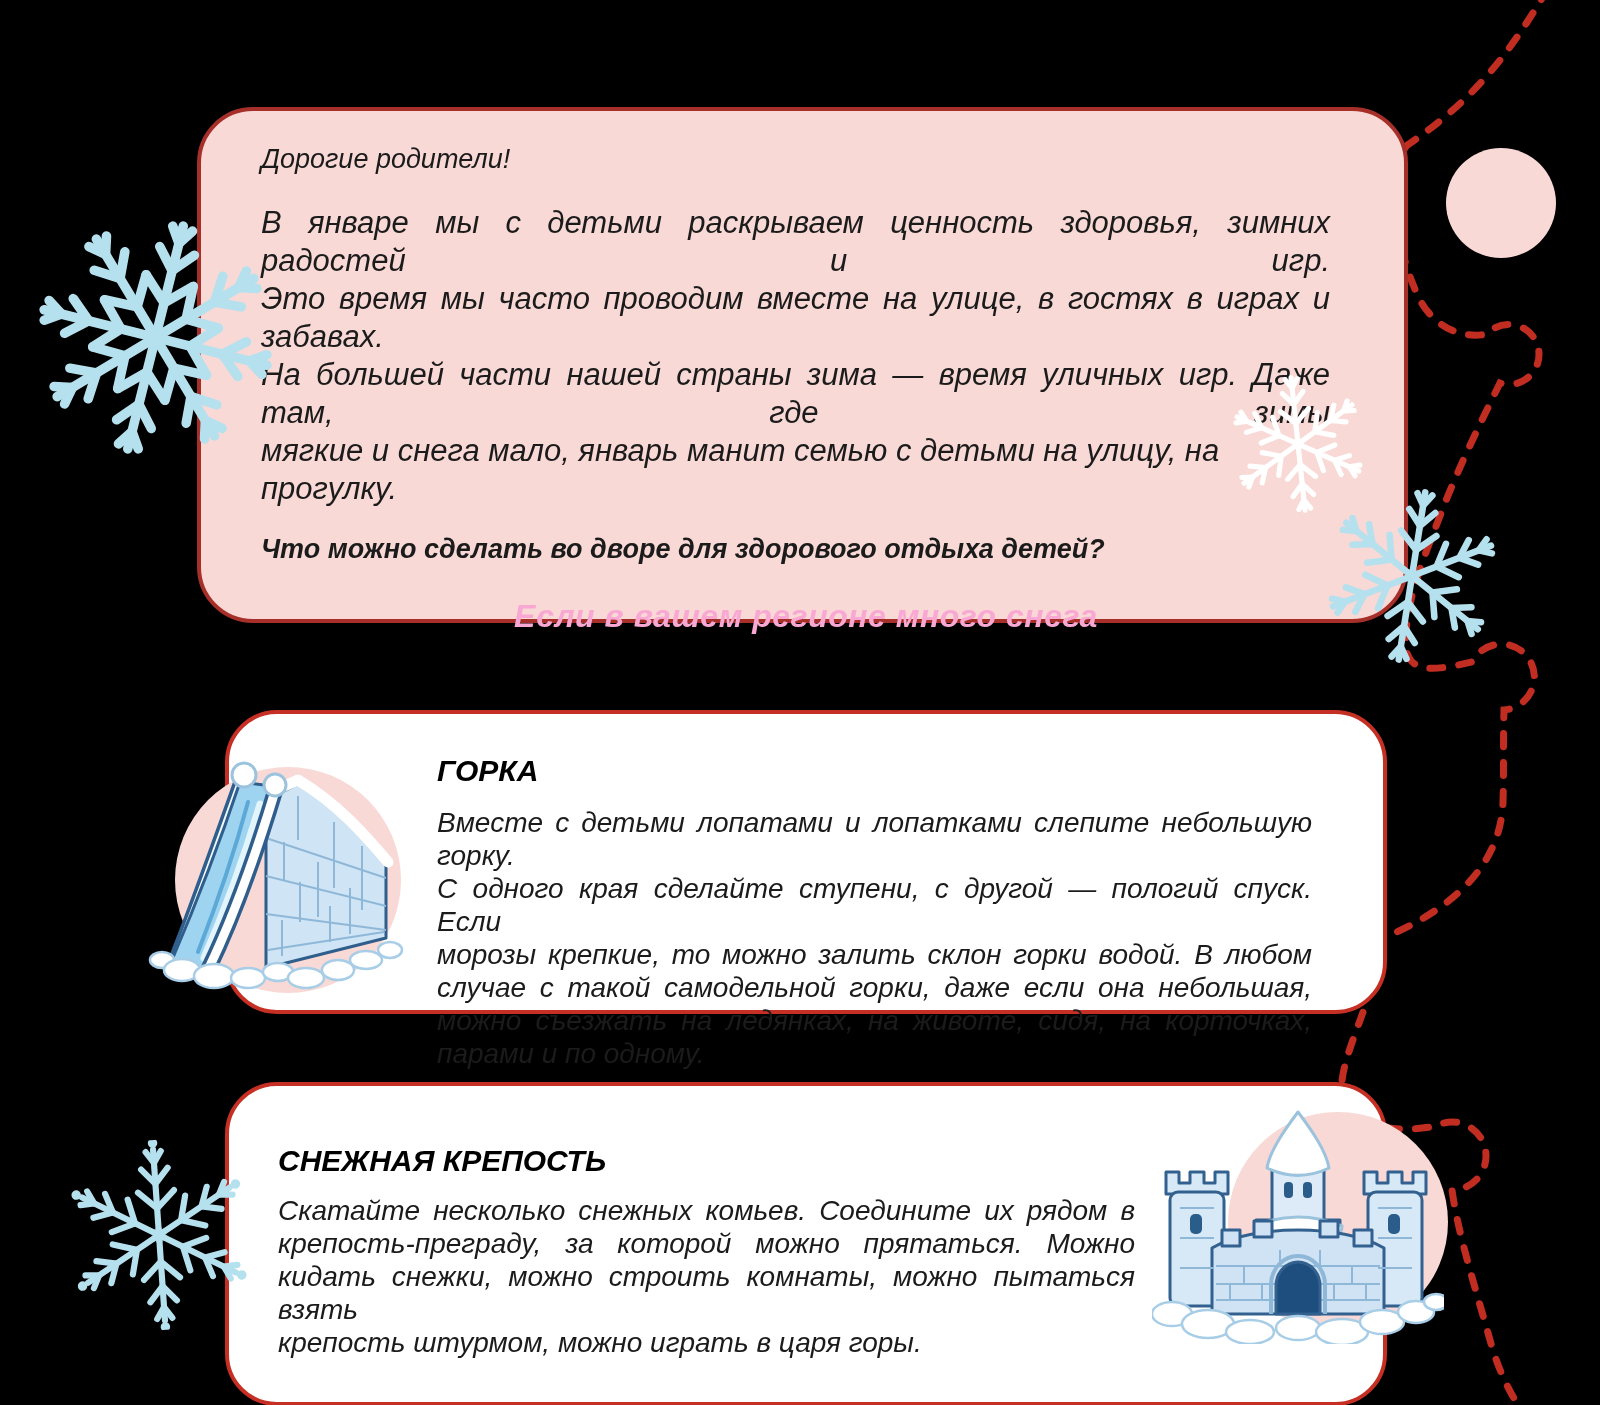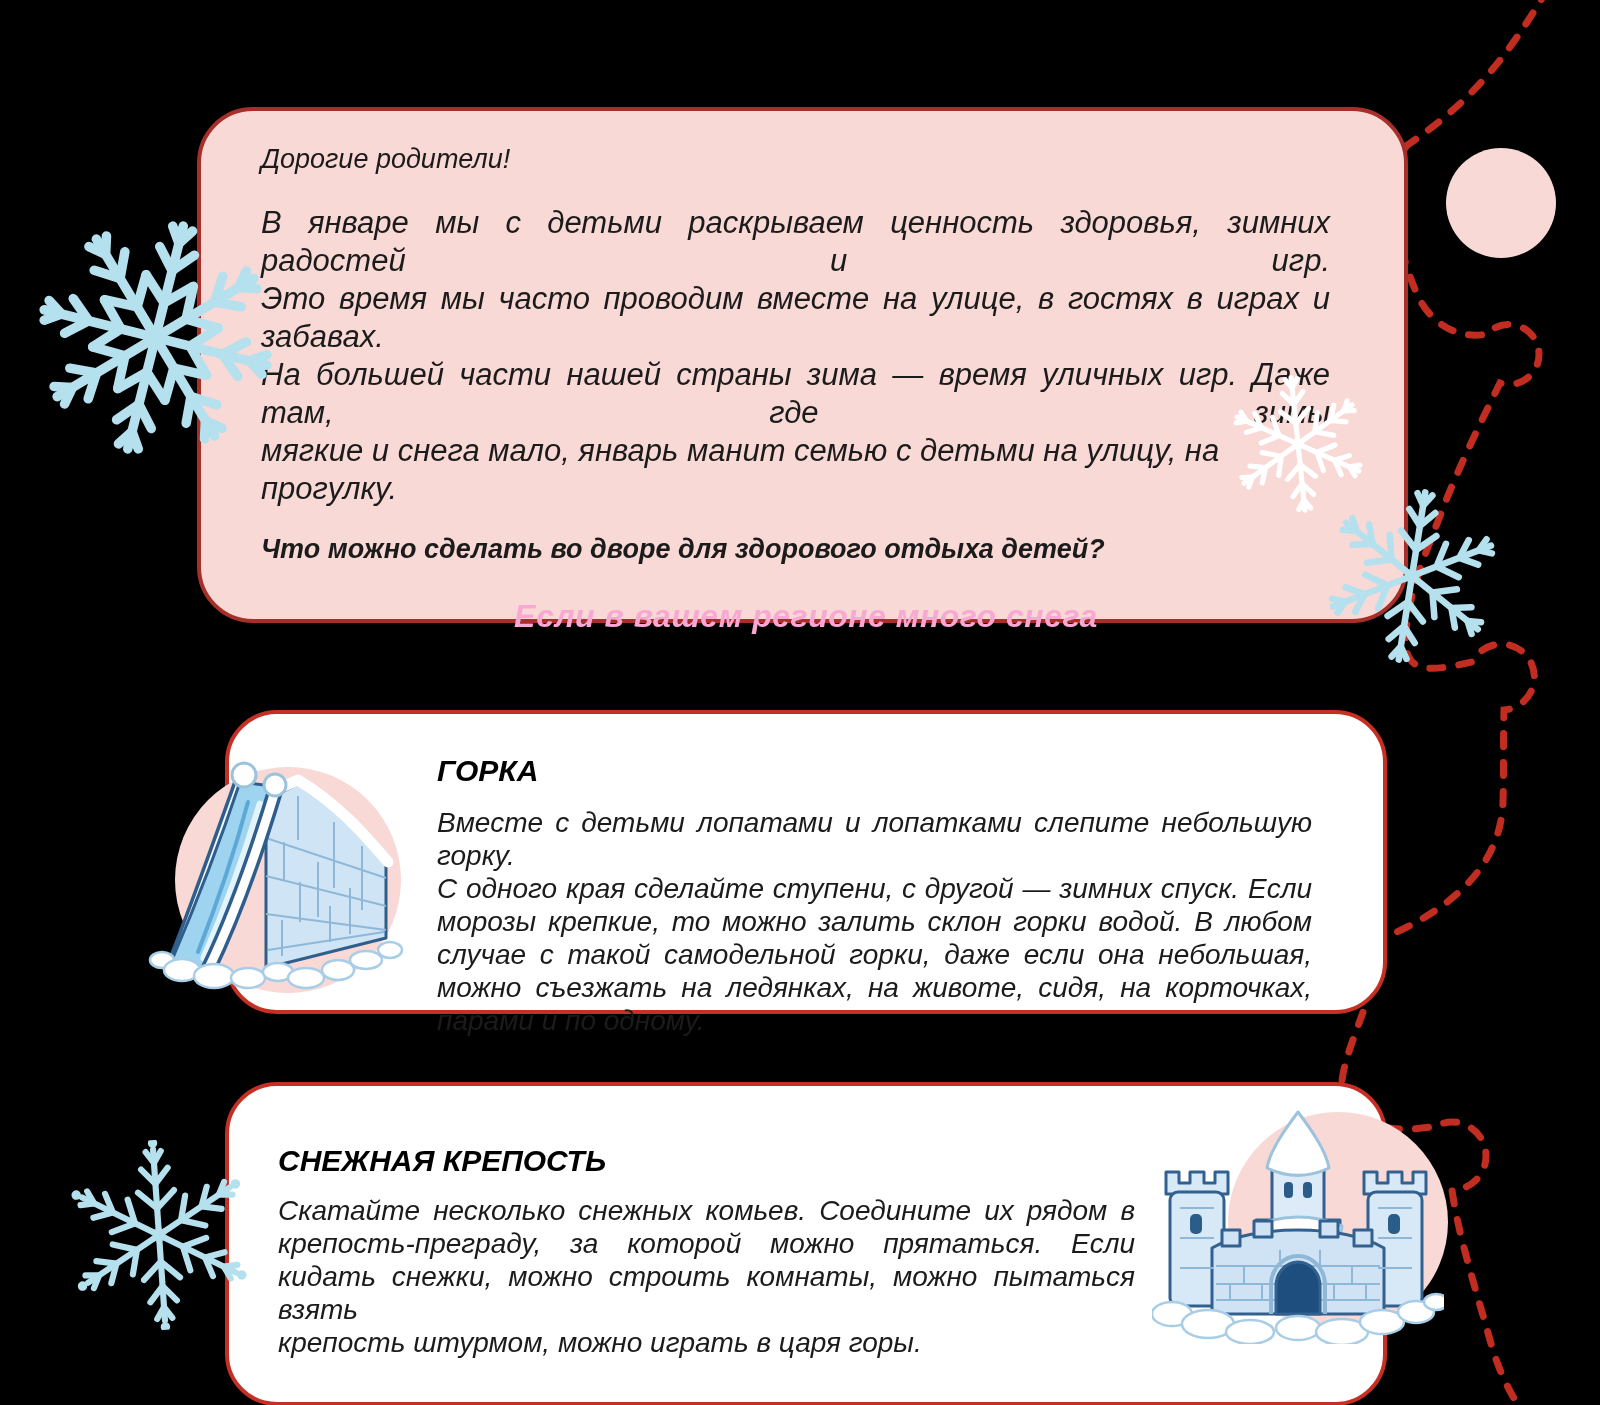--- a/index.html
+++ b/index.html
@@ -126,33 +126,33 @@
     </div>
     <div class="question">Что можно сделать во дворе для здорового отдыха детей?</div>
   </div>
 
   <div class="abs section-heading">Если в вашем регионе много снега</div>
 
   <div class="abs card card-gorka">
     <div class="card-title">ГОРКА</div>
     <div>
       <div class="bline jl">Вместе с детьми лопатами и лопатками слепите небольшую горку.</div>
-      <div class="bline jl">С одного края сделайте ступени, с другой — зимних спуск. Если</div>
+      <div class="bline jl">С одного края сделайте ступени, с другой — пологий спуск. Если</div>
       <div class="bline jl">морозы крепкие, то можно залить склон горки водой. В любом</div>
       <div class="bline jl">случае с такой самодельной горки, даже если она небольшая,</div>
       <div class="bline jl">можно съезжать на ледянках, на животе, сидя, на корточках,</div>
       <div class="bline">парами и по одному.</div>
     </div>
   </div>
 
   <div class="abs card card-fort">
     <div class="card-title">СНЕЖНАЯ КРЕПОСТЬ</div>
     <div>
       <div class="bline jl">Скатайте несколько снежных комьев. Соедините их рядом в</div>
-      <div class="bline jl">крепость-преграду, за которой можно прятаться. Если</div>
+      <div class="bline jl">крепость-преграду, за которой можно прятаться. Можно</div>
       <div class="bline jl">кидать снежки, можно строить комнаты, можно пытаться взять</div>
       <div class="bline">крепость штурмом, можно играть в царя горы.</div>
     </div>
   </div>
 
   <div class="abs pcircle circle-slide"></div>
   <div class="abs pcircle circle-castle"></div>
   <div class="abs pcircle circle-topright"></div>
 
   <svg class="abs illus illus-slide" width="256" height="248" viewBox="0 0 256 248">

